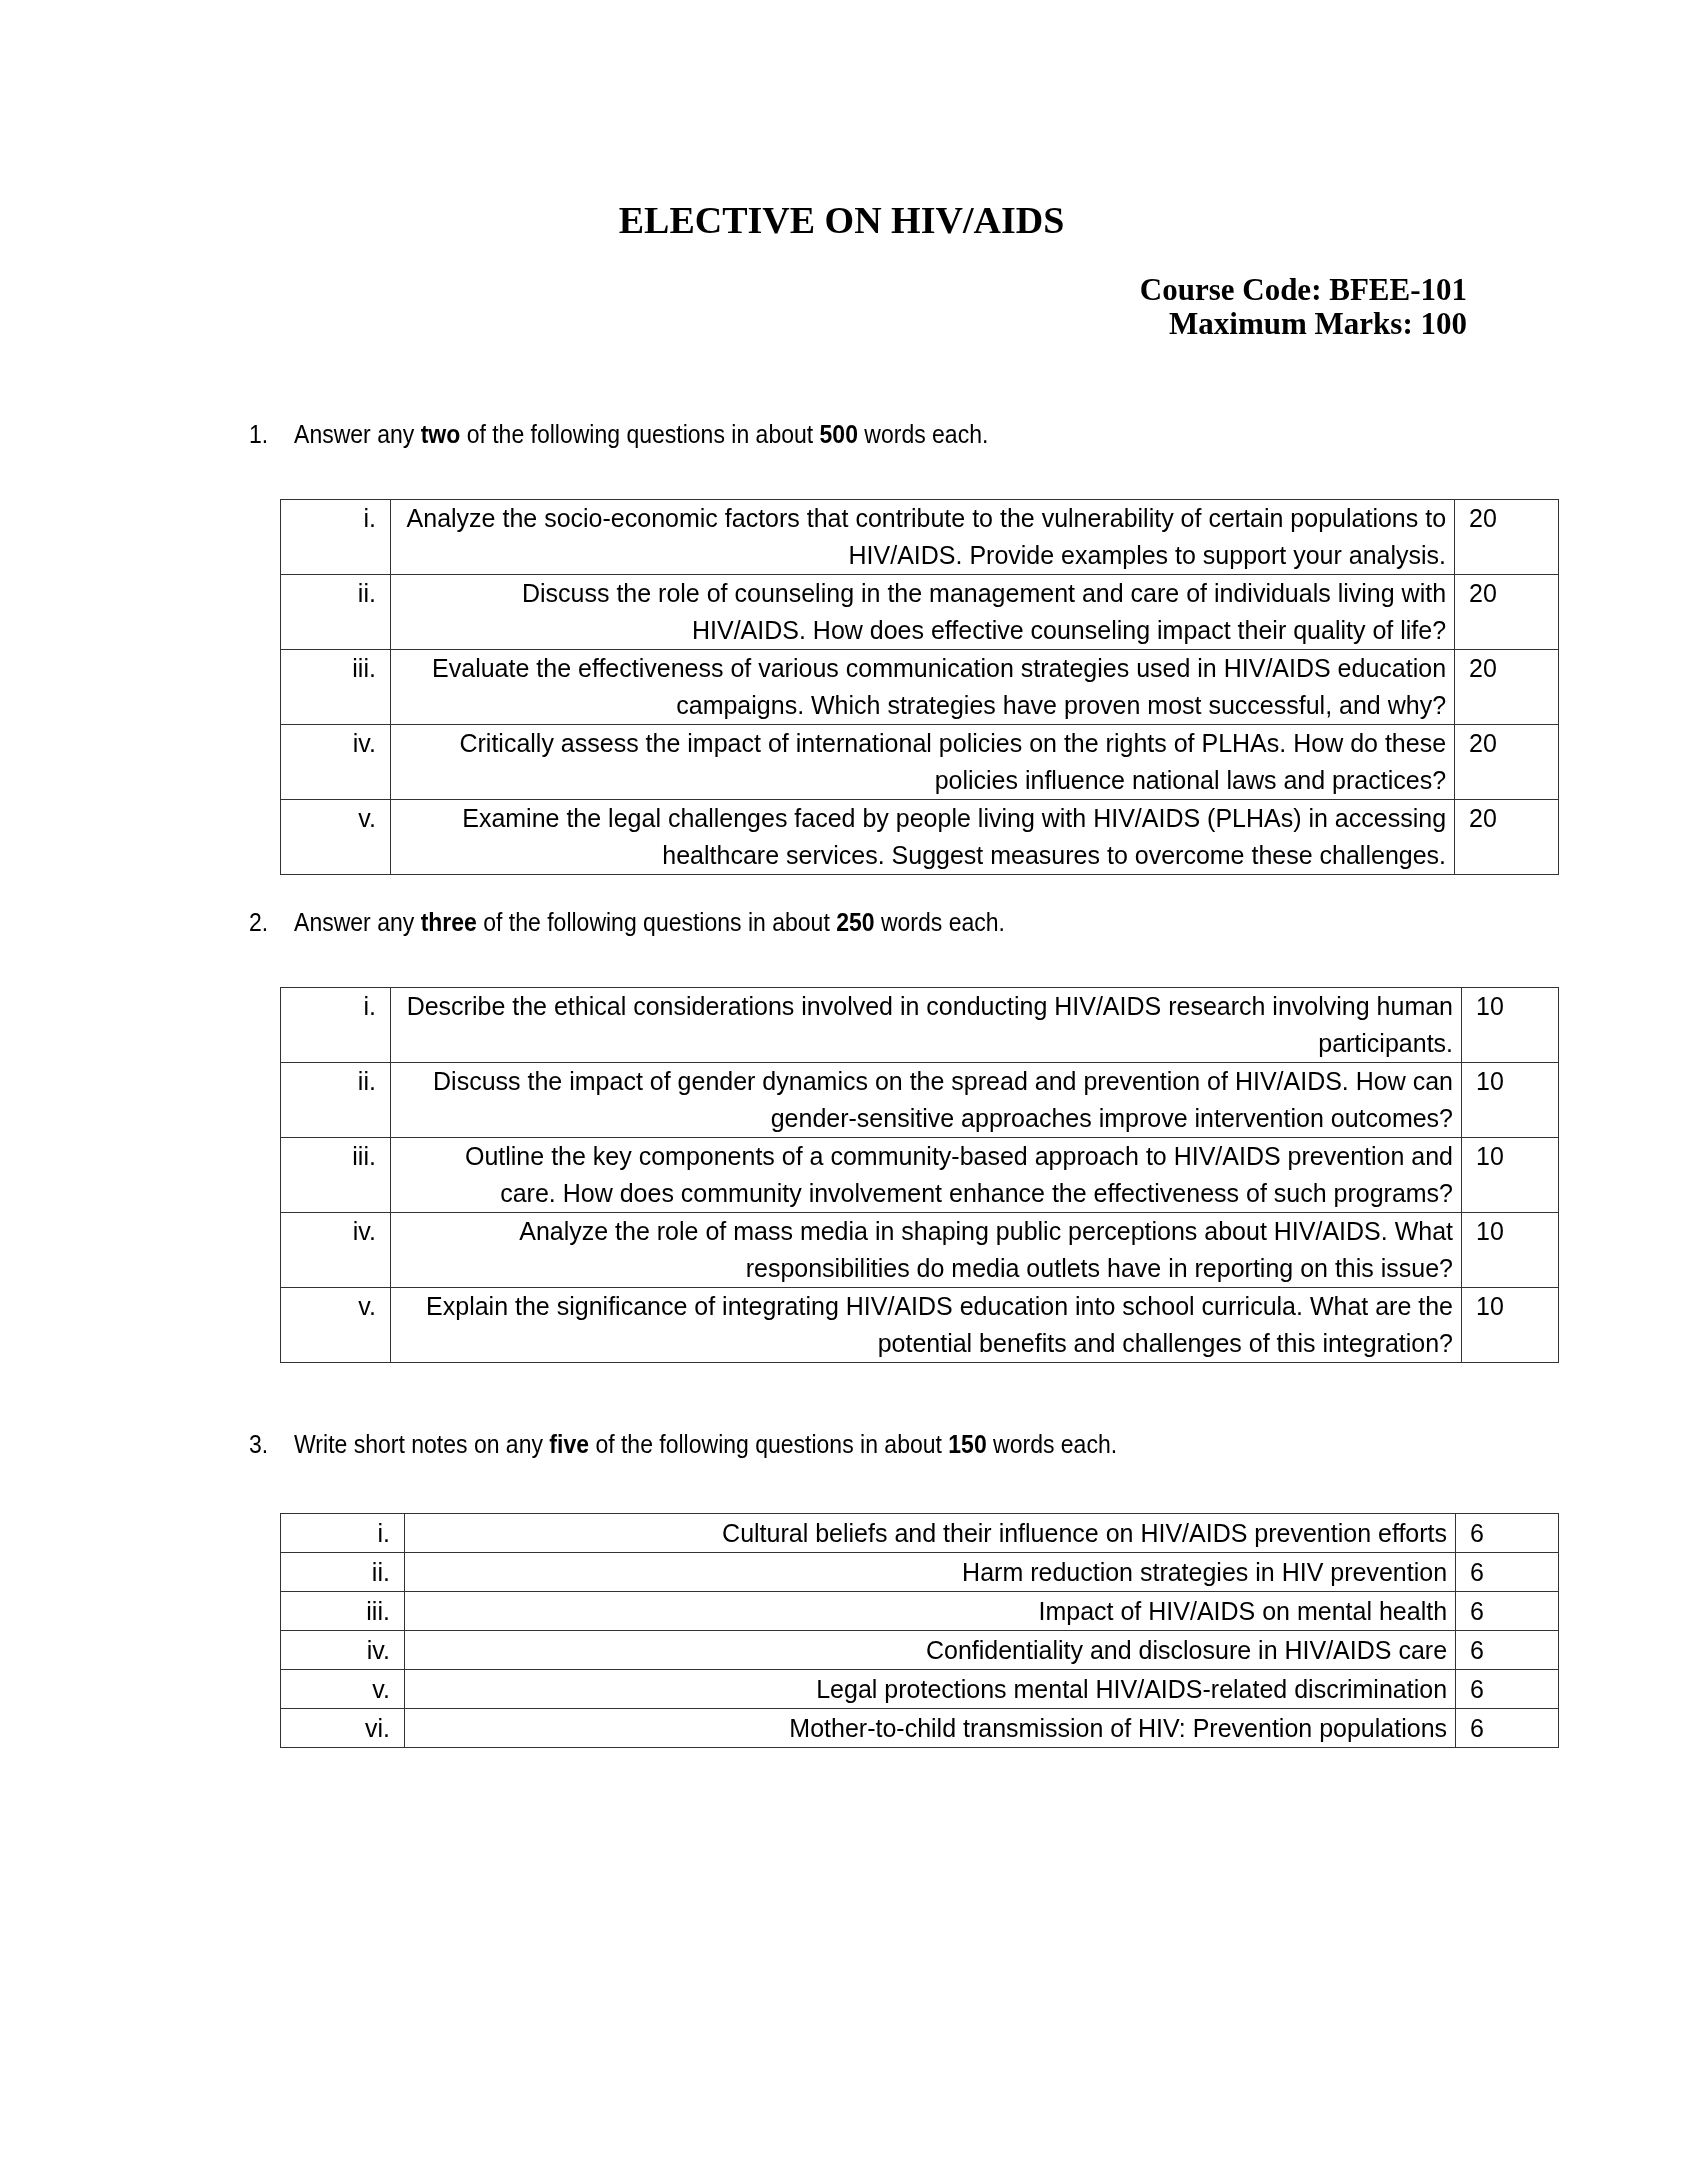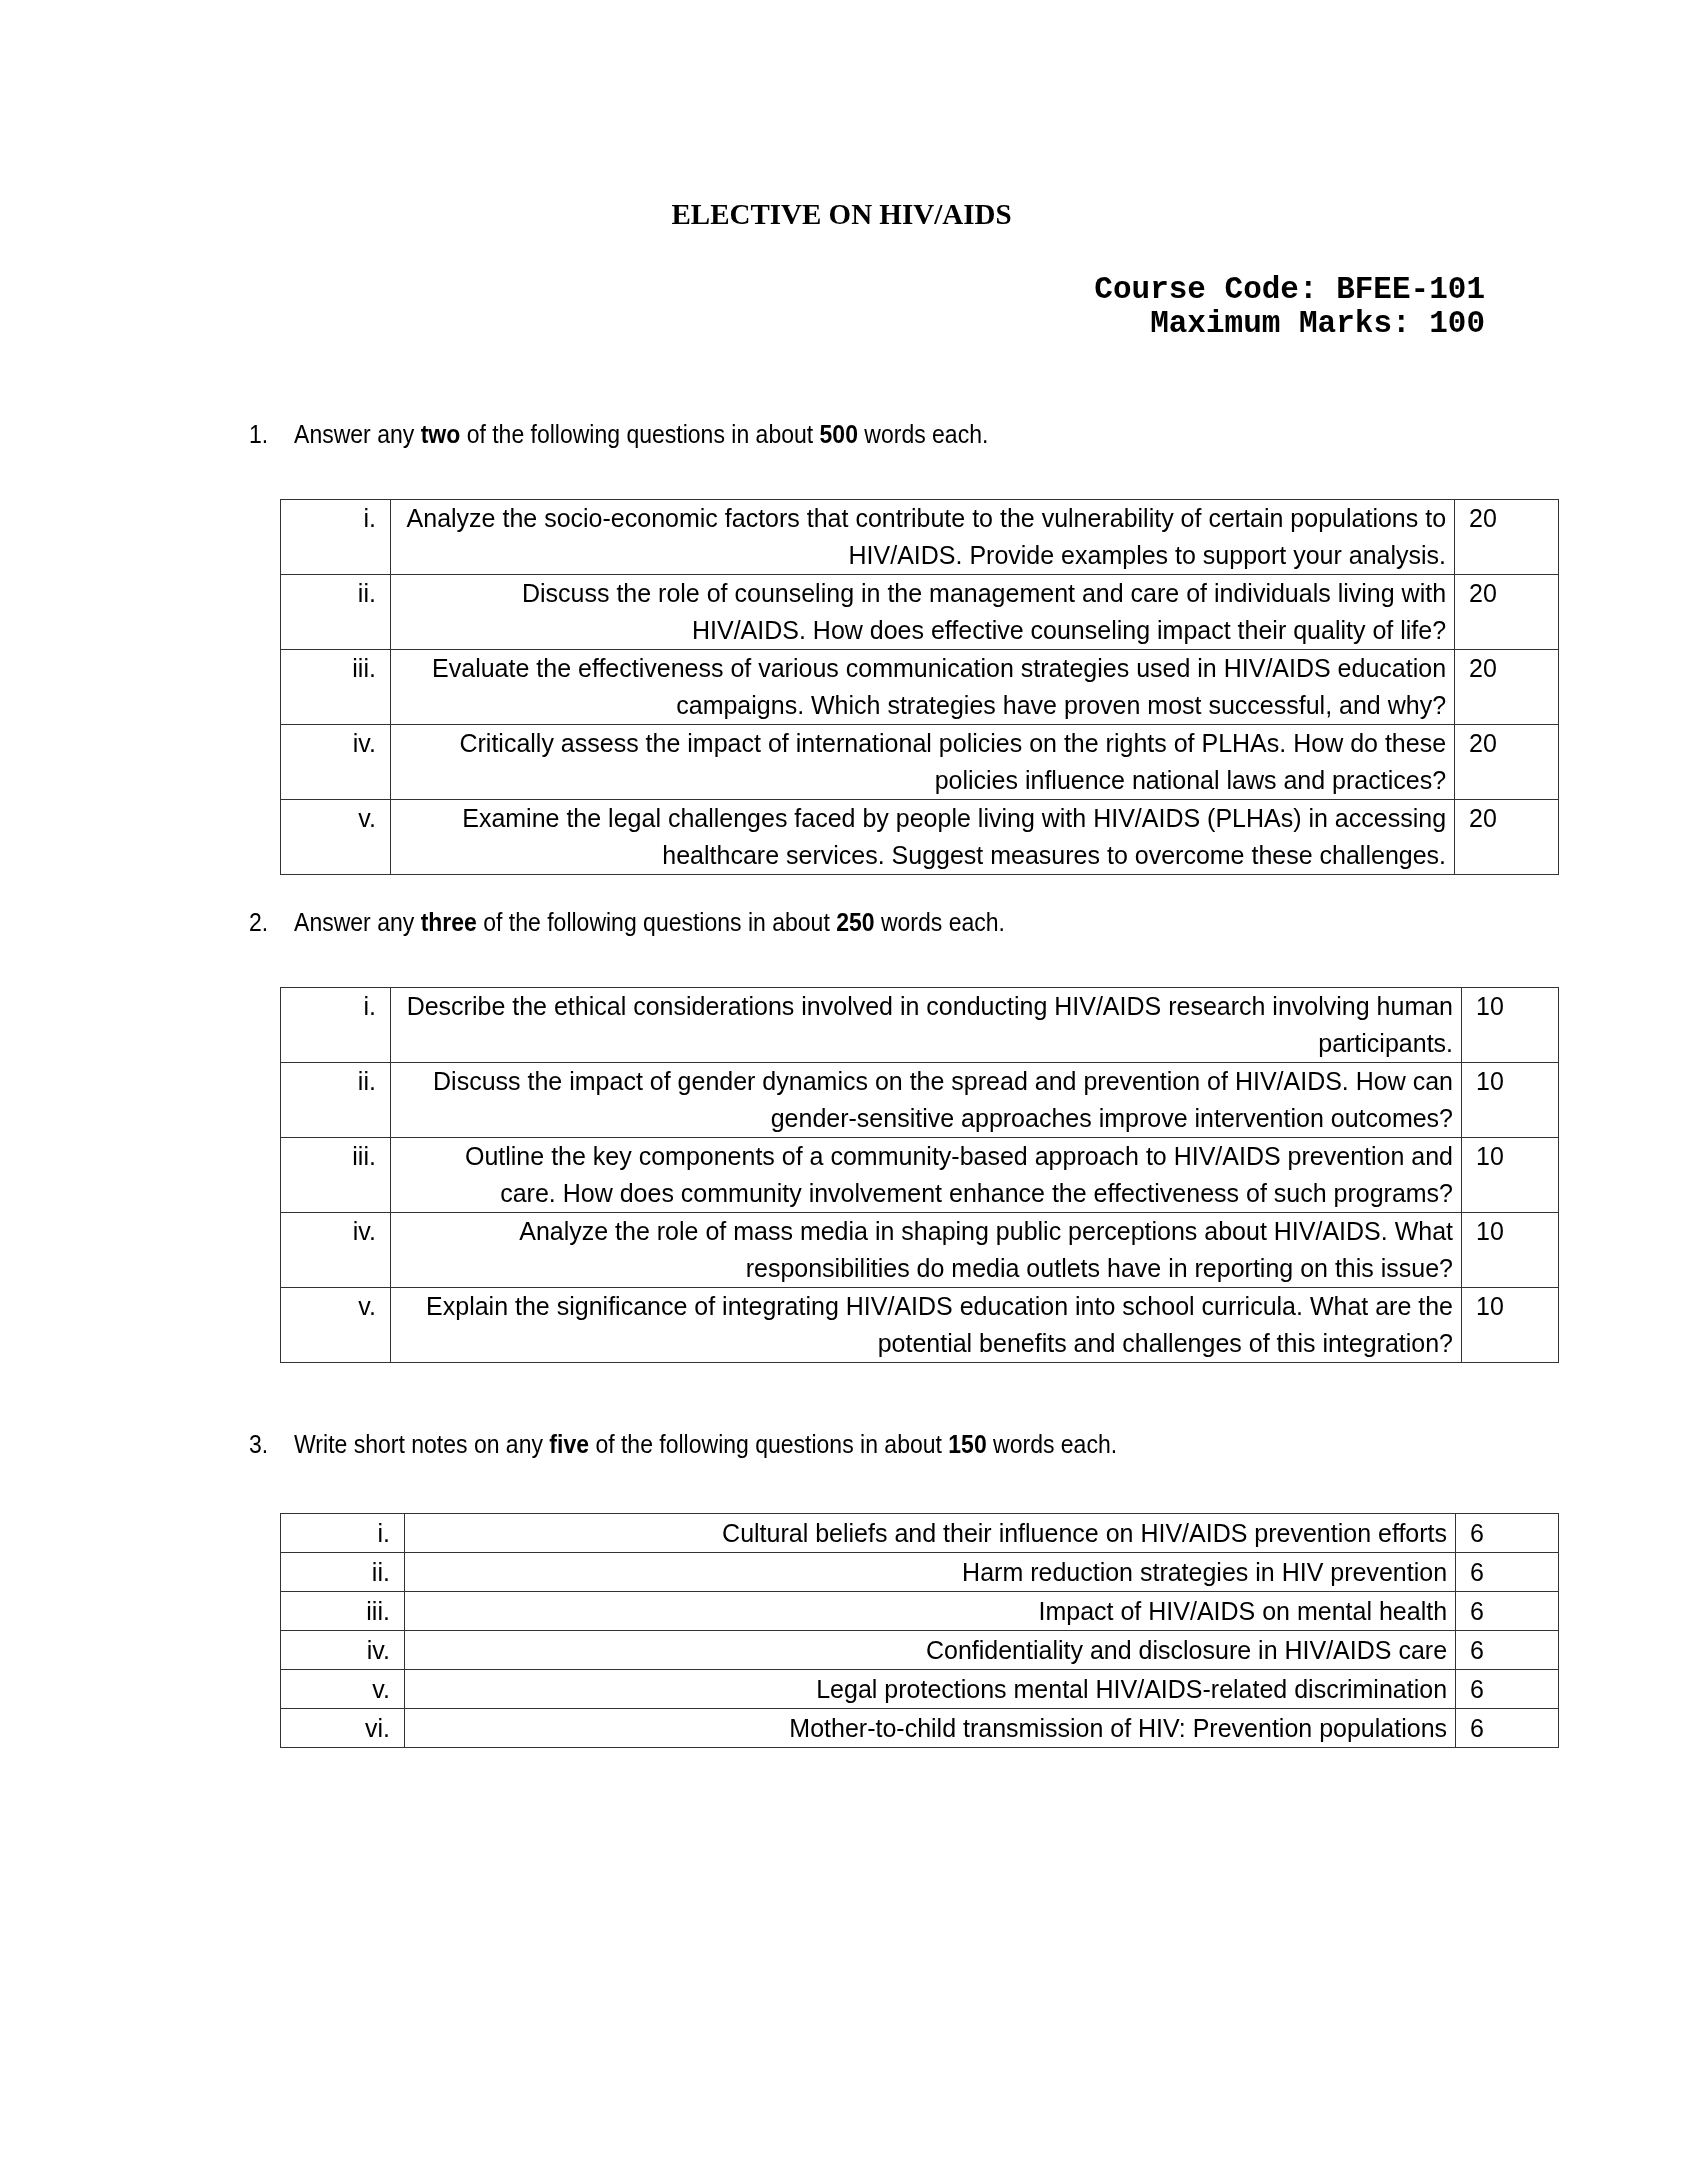--- a/index.html
+++ b/index.html
@@ -1,24 +1,24 @@
 <!DOCTYPE html>
 <html><head>
 <meta charset="utf-8">
 <style>
   html, body { margin: 0; padding: 0; background: #ffffff; }
   body { width: 1683px; height: 2178px; position: relative; overflow: hidden; color: #000; }
   .title {
     position: absolute; left: 0; width: 1683px; top: 198px; text-align: center;
-    font-family: "Liberation Serif", "DejaVu Serif", serif; font-weight: bold; font-size: 29px;
+    font-family: "Liberation Serif", "DejaVu Serif", serif; font-weight: bold; font-size: 38px;
     letter-spacing: 0px;
   }
   .meta {
-    position: absolute; right: 198px; top: 273px; text-align: right;
-    font-family: Liberation Mono, monospace; font-weight: bold; font-size: 31px;
+    position: absolute; right: 216px; top: 273px; text-align: right;
+    font-family: Liberation Serif, serif; font-weight: bold; font-size: 31px;
     line-height: 34px;
   }
   .section-heading {
     position: absolute; left: 249px;
     font-family: "Liberation Sans", "DejaVu Sans", sans-serif; font-size: 25px; line-height: 36px;
     white-space: nowrap; transform: scaleX(0.92); transform-origin: left center;
   }
   .section-heading .num { display: inline-block; width: 49px; }
   .section-heading b { font-weight: bold; }
   table.q {

